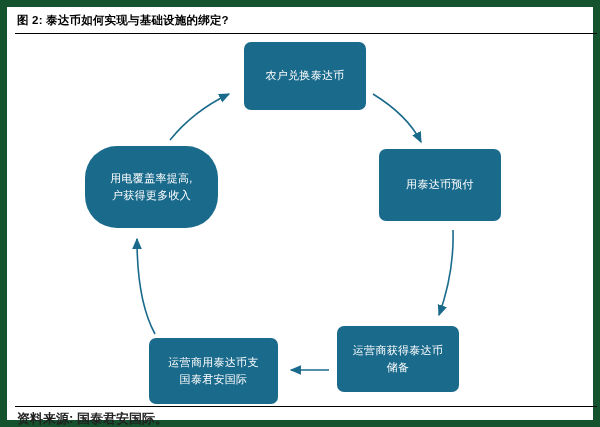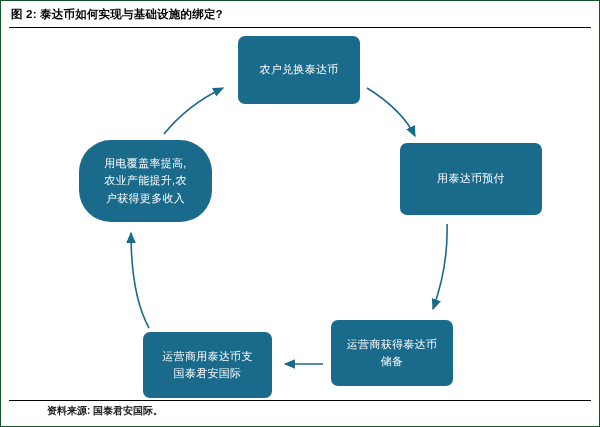--- a/index.html
+++ b/index.html
@@ -12,21 +12,21 @@
     background: #ffffff;
     font-family: "Liberation Sans", "DejaVu Sans", sans-serif;
     color: #000000;
     overflow: hidden;
   }
   .figure {
     position: relative;
     width: 600px;
     height: 427px;
     box-sizing: border-box;
-    border: 1px solid #14532d;
+    border: 7px solid #14532d;
     background: #ffffff;
   }
   
   .title-bar {
     position: absolute;
     left: 0;
     top: 0;
     width: 598px;
     height: 27px;
     box-sizing: border-box;
@@ -52,25 +52,24 @@
     left: 8px;
     top: 399px;
     width: 582px;
     height: 1px;
     background: #000000;
   }
   .footer-text {
     position: absolute;
     left: 10px;
     top: 403px;
-    font-size: 10px;
+    font-size: 13px;
     font-weight: bold;
     color: #222222;
     white-space: nowrap;
-    margin-left: 36px;
   }
   
   .canvas {
     position: absolute;
     left: 0;
     top: 27px;
     width: 598px;
     height: 372px;
   }
   .arrows {
@@ -93,21 +92,21 @@
     font-size: 11px;
     line-height: 1.55;
     padding: 4px 7px;
     letter-spacing: 0.3px;
   }
   .node span {
     display: block;
   }
   
   .node-top      { left: 237px; top: 8px;   width: 122px; height: 68px; }
-  .node-right    { left: 399px; top: 115px; width: 142px; height: 72px; }
+  .node-right    { left: 372px; top: 115px; width: 122px; height: 72px; }
   .node-bottomr  { left: 330px; top: 292px; width: 122px; height: 66px; }
   .node-bottoml  { left: 142px; top: 304px; width: 129px; height: 66px; }
   .node-left     { left: 78px;  top: 112px; width: 133px; height: 82px; border-radius: 32px; }
 </style>
 </head>
 <body>
 
 <div class="figure">
 
   <div class="title-bar">
@@ -155,21 +154,20 @@
     <div class="node node-bottoml">
       <div>
         <span>运营商用泰达币支</span>
         <span>国泰君安国际</span>
       </div>
     </div>
 
     <div class="node node-left">
       <div>
         <span>用电覆盖率提高,</span>
-        <span>农业产能提升,农</span>
         <span>户获得更多收入</span>
       </div>
     </div>
 
   </div>
 
   <div class="footer-rule"></div>
   <div class="footer-text">资料来源: 国泰君安国际。</div>
 
 </div>

